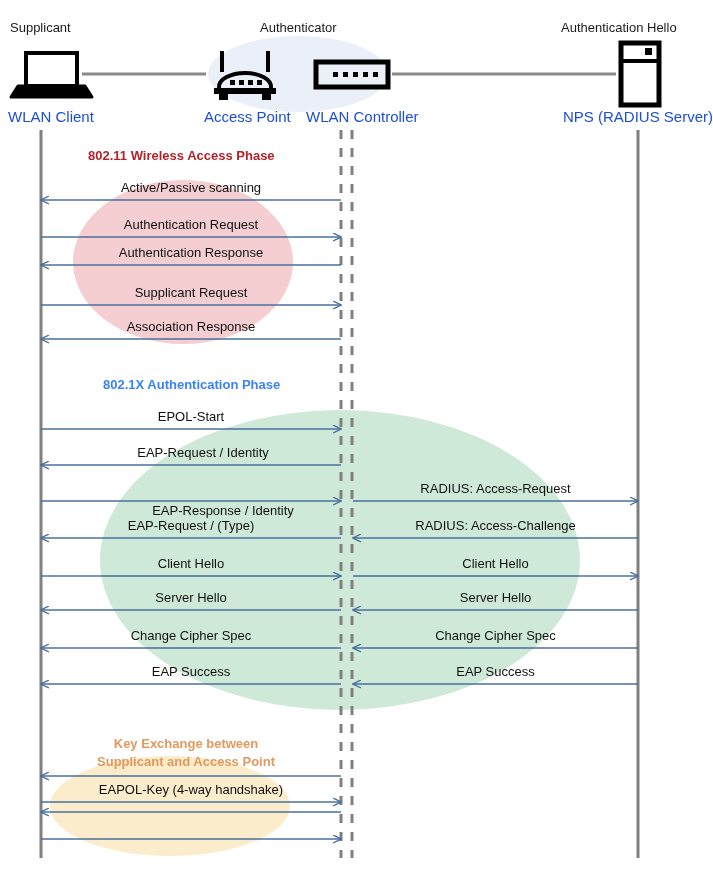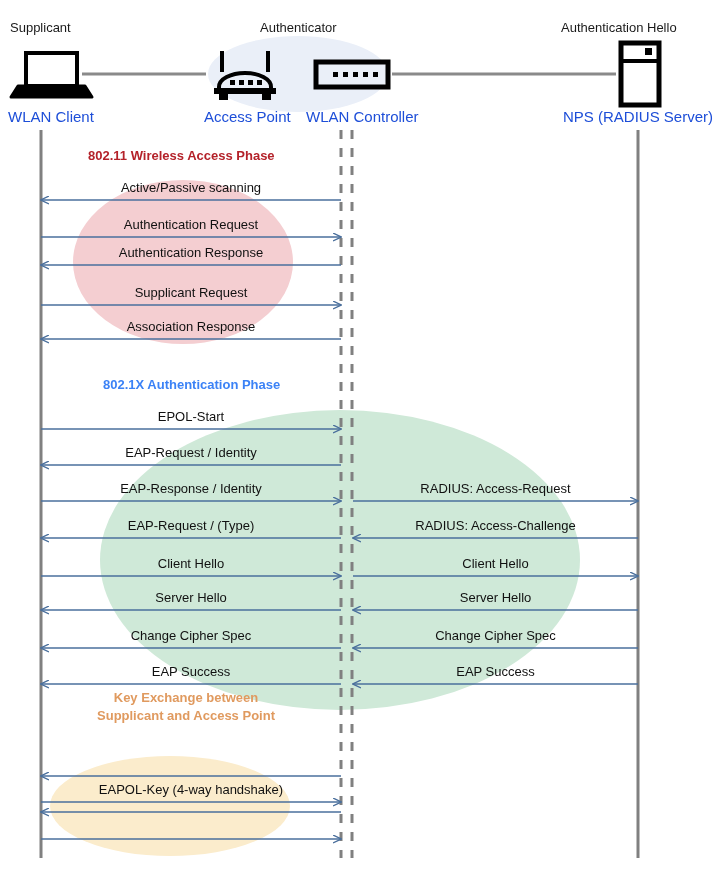--- a/index.html
+++ b/index.html
@@ -115,34 +115,34 @@
   <div class="node-title" style="left:260px;top:20px;">Authenticator</div>
   <div class="node-title" style="left:561px;top:20px;">Authentication Hello</div>
 
   <div class="node-sub" style="left:8px;top:108px;">WLAN Client</div>
   <div class="node-sub" style="left:204px;top:108px;">Access Point</div>
   <div class="node-sub" style="left:306px;top:108px;">WLAN Controller</div>
   <div class="node-sub" style="left:563px;top:108px;">NPS (RADIUS Server)</div>
 
   <div class="phase-label" style="left:88px;top:147px;color:#b4222a;">802.11 Wireless Access Phase</div>
   <div class="phase-label" style="left:103px;top:376px;color:#3b82f6;">802.1X Authentication Phase</div>
-  <div class="phase-label" style="left:86px;top:689px;color:#e09a5f;width:200px;">
+  <div class="phase-label" style="left:86px;top:735px;color:#e09a5f;width:200px;">
     <div>Key Exchange between</div>
     <div>Supplicant and Access Point</div>
   </div>
 
   <div id="labels-left">
       <div class="msg-label" style="left: 41px; width: 300px; top: 180px;">Active/Passive scanning</div>
       <div class="msg-label" style="left: 41px; width: 300px; top: 217px;">Authentication Request</div>
       <div class="msg-label" style="left: 41px; width: 300px; top: 245px;">Authentication Response</div>
       <div class="msg-label" style="left: 41px; width: 300px; top: 285px;">Supplicant Request</div>
       <div class="msg-label" style="left: 41px; width: 300px; top: 319px;">Association Response</div>
       <div class="msg-label" style="left: 41px; width: 300px; top: 409px;">EPOL-Start</div>
-      <div class="msg-label" style="left: 41px; width: 300px; top: 445px;">EAP-Request / Identity</div>
-      <div class="msg-label" style="left: 41px; width: 300px; top: 481px;">EAP-Response / Identity</div>
+      <div class="msg-label" style="left: 41px; width: 300px; top: 445px; padding-left: 12px;">EAP-Request / Identity</div>
+      <div class="msg-label" style="left: 41px; width: 300px; top: 503px; padding-left: 32px;">EAP-Response / Identity</div>
       <div class="msg-label" style="left: 41px; width: 300px; top: 518px;">EAP-Request / (Type)</div>
       <div class="msg-label" style="left: 41px; width: 300px; top: 556px;">Client Hello</div>
       <div class="msg-label" style="left: 41px; width: 300px; top: 590px;">Server Hello</div>
       <div class="msg-label" style="left: 41px; width: 300px; top: 628px;">Change Cipher Spec</div>
       <div class="msg-label" style="left: 41px; width: 300px; top: 664px;">EAP Success</div>
       <div class="msg-label" style="left: 41px; width: 300px; top: 782px;">EAPOL-Key (4-way handshake)</div>
     </div>
   <div id="labels-right">
       <div class="msg-label" style="left: 353px; width: 285px; top: 481px;">RADIUS: Access-Request</div>
       <div class="msg-label" style="left: 353px; width: 285px; top: 518px;">RADIUS: Access-Challenge</div>

